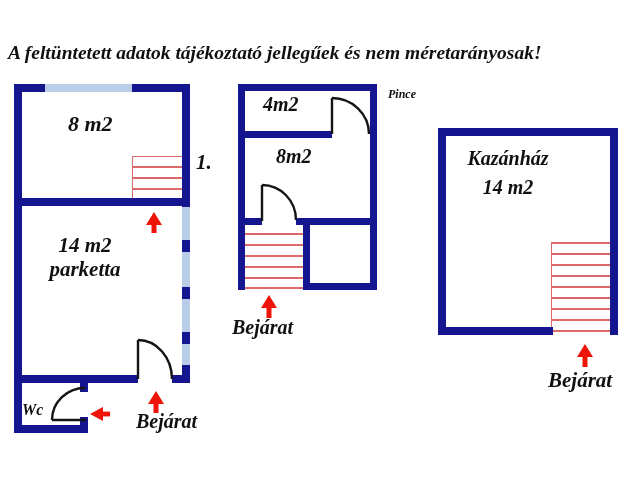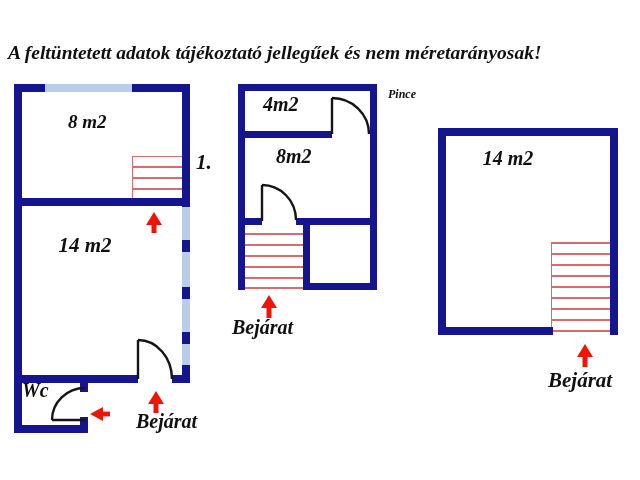--- a/index.html
+++ b/index.html
@@ -130,29 +130,31 @@
     <rect class="arrow" x="266.5" y="307" width="5" height="11"></rect>
   </g>
   <g>
     <polygon class="arrow" points="577,357 593,357 585,344"></polygon>
     <rect class="arrow" x="582.5" y="356" width="5" height="11"></rect>
   </g>
 </svg>
 
 <div class="lbl" style="left:8px;top:42px;font-size:19.5px;">A feltüntetett adatok tájékoztató jellegűek és nem méretarányosak!</div>
 
-<div class="lbl" style="left:68px;top:111px;font-size:19px;">8 m2</div>
+<div class="lbl" style="left:68px;top:111px;font-size:22px;">8 m2</div>
 <div class="lbl" style="left:196px;top:150px;font-size:21px;">1.</div>
 <div class="lbl center" style="left:40px;top:233px;width:90px;font-size:21px;">
   <div>14 m2</div>
+  <div>parketta</div>
 </div>
-<div class="lbl" style="left:22px;top:379px;font-size:20px;">Wc</div>
+<div class="lbl" style="left:22px;top:401px;font-size:16px;">Wc</div>
 <div class="lbl" style="left:136px;top:410px;font-size:20px;">Bejárat</div>
 
 <div class="lbl" style="left:263px;top:93px;font-size:20px;">4m2</div>
 <div class="lbl" style="left:260px;top:145px;font-size:20px;margin-left:16px;">8m2</div>
 <div class="lbl" style="left:388px;top:88px;font-size:12px;">Pince</div>
 <div class="lbl" style="left:232px;top:316px;font-size:20px;">Bejárat</div>
 
 <div class="lbl center" style="left:452px;top:144px;width:112px;font-size:20px;line-height:1.45;">
+  <div>Kazánház</div>
   <div>14 m2</div>
 </div>
 <div class="lbl" style="left:548px;top:368px;font-size:21px;">Bejárat</div>
 
 </body></html>

